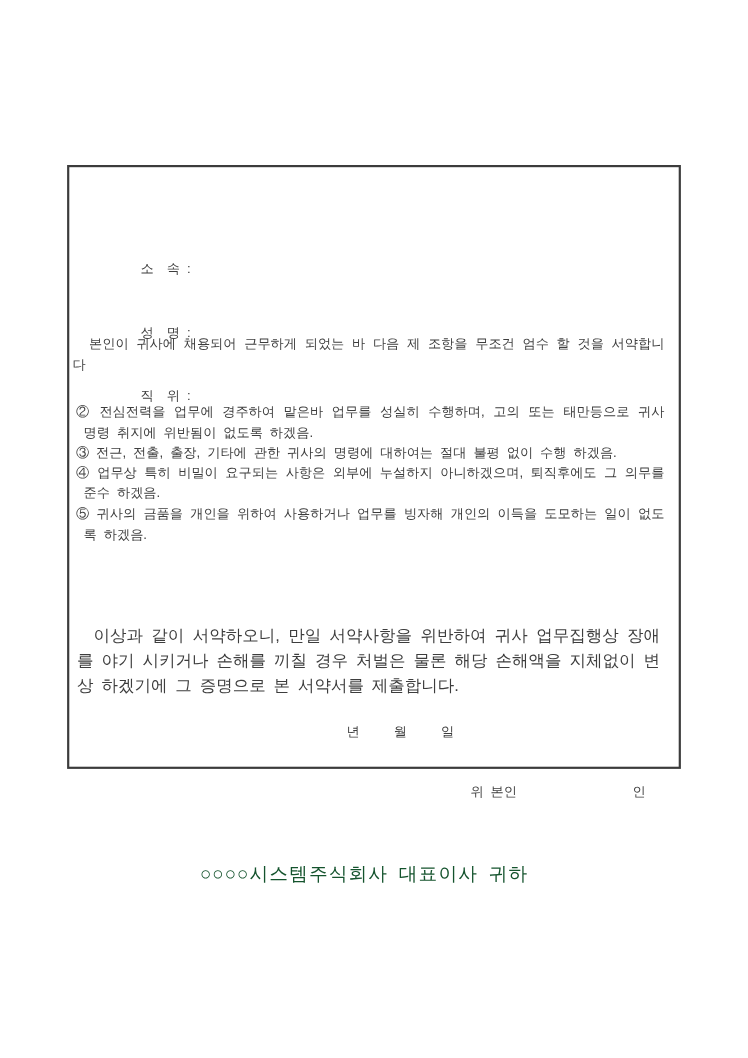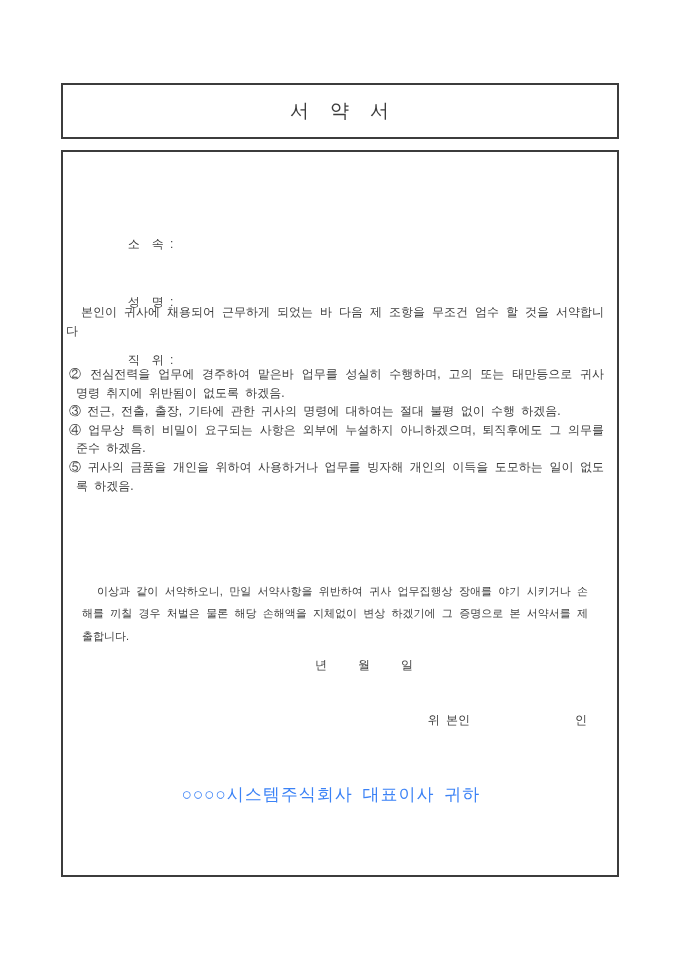--- a/index.html
+++ b/index.html
@@ -32,21 +32,21 @@
   }
   .doc-title {
     font-size: 19px;
     white-space: pre;
     letter-spacing: 1px;
   }
   .main-box {
     left: 61px;
     top: 150px;
     width: 558px;
-    height: 727px;
+    height: 549px;
   }
   .fields {
     position: absolute;
     left: 14px;
     top: 64px;
     font-size: 12px;
     line-height: 19.3px;
   }
   .field-row {
     white-space: pre;
@@ -82,22 +82,22 @@
     padding-left: 7px;
     text-indent: -7px;
     text-align: justify;
     word-spacing: 3px;
   }
   .closing {
     position: absolute;
     left: 3px;
     right: 13px;
     top: 412px;
-    margin: 16px;
-    font-size: 11px;
+    margin: 4px;
+    font-size: 15px;
     line-height: 22.4px;
     text-indent: 15px;
     text-align: justify;
     word-spacing: 3px;
   }
   .dateline {
     position: absolute;
     left: 0;
     right: 0;
     top: 505px;
@@ -126,31 +126,28 @@
   .recipient {
     position: absolute;
     left: 0;
     right: 18px;
     top: 631px;
     margin: 0;
     text-align: center;
     font-size: 17px;
     letter-spacing: 1px;
     word-spacing: 4px;
-    color: #3b82f6;
+    color: #14532d;
   }
 </style>
 </head>
 <body>
 
 <div class="doc">
 
-  <div class="box title-box">
-    <div class="doc-title">서　약　서</div>
-  </div>
 
   <div class="box main-box">
 
     <div class="fields">
       <div class="field-row">
         <span>소　속 :</span><span class="field-value"></span>
       </div>
       <div class="field-row">
         <span>성　명 :</span><span class="field-value"></span>
       </div>

